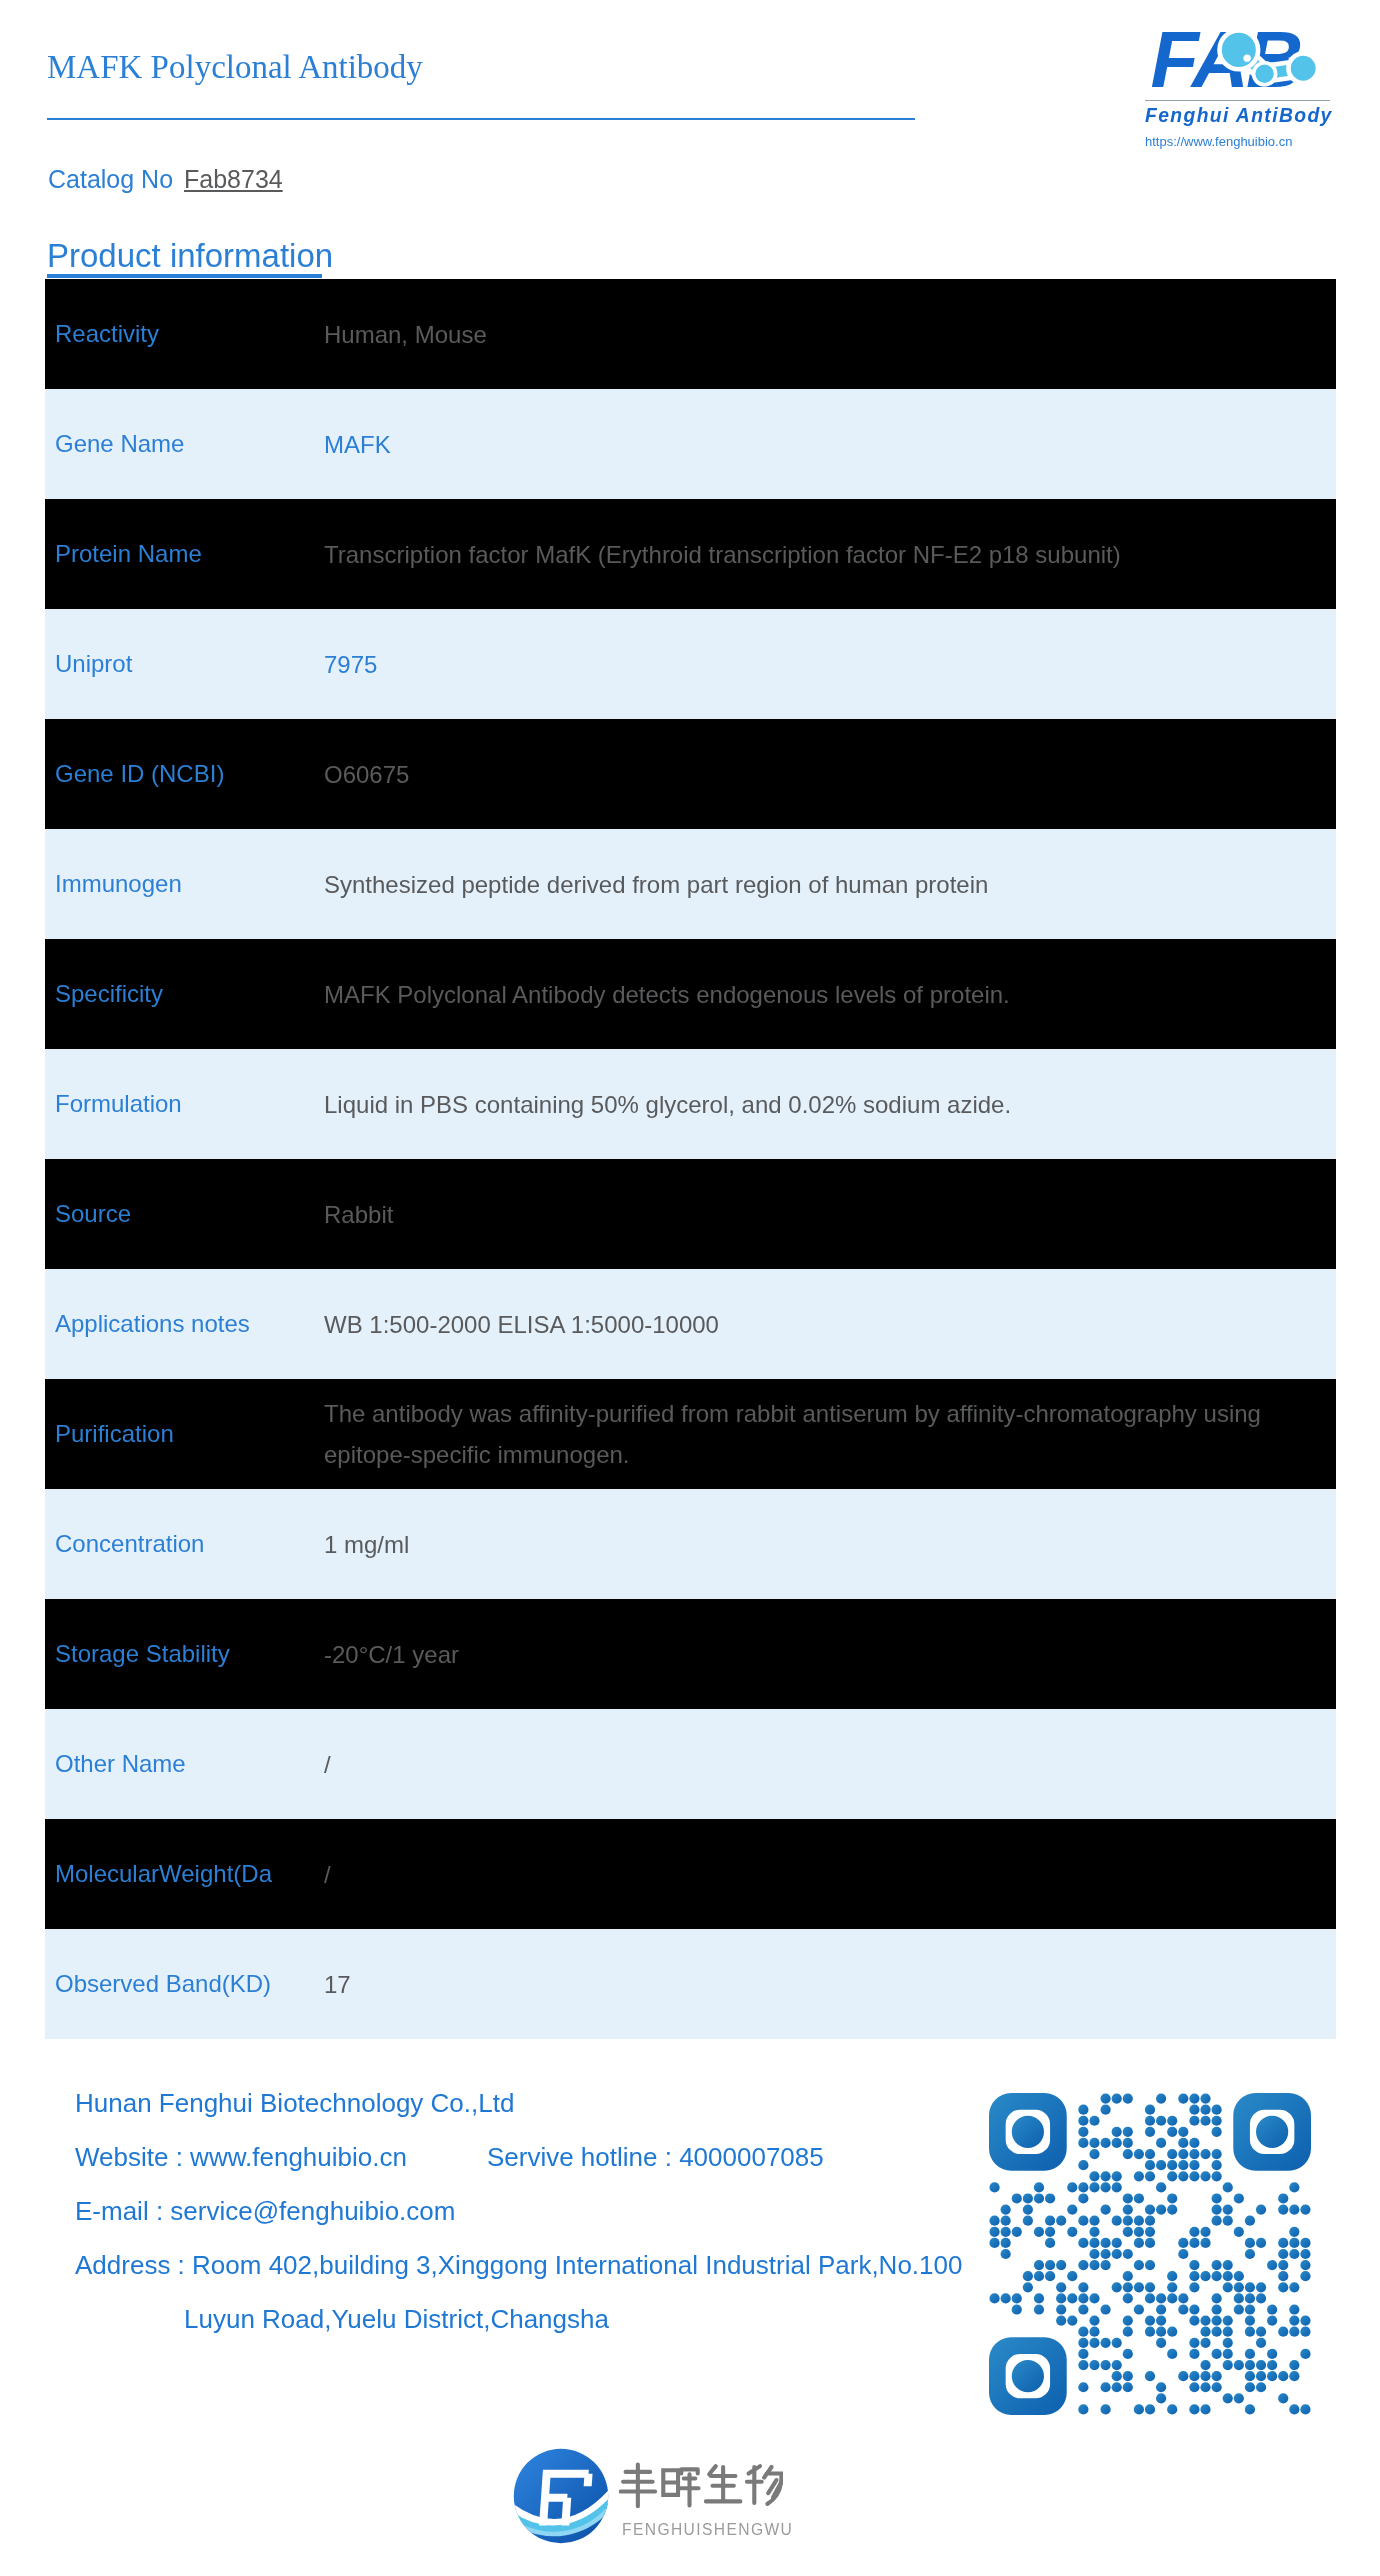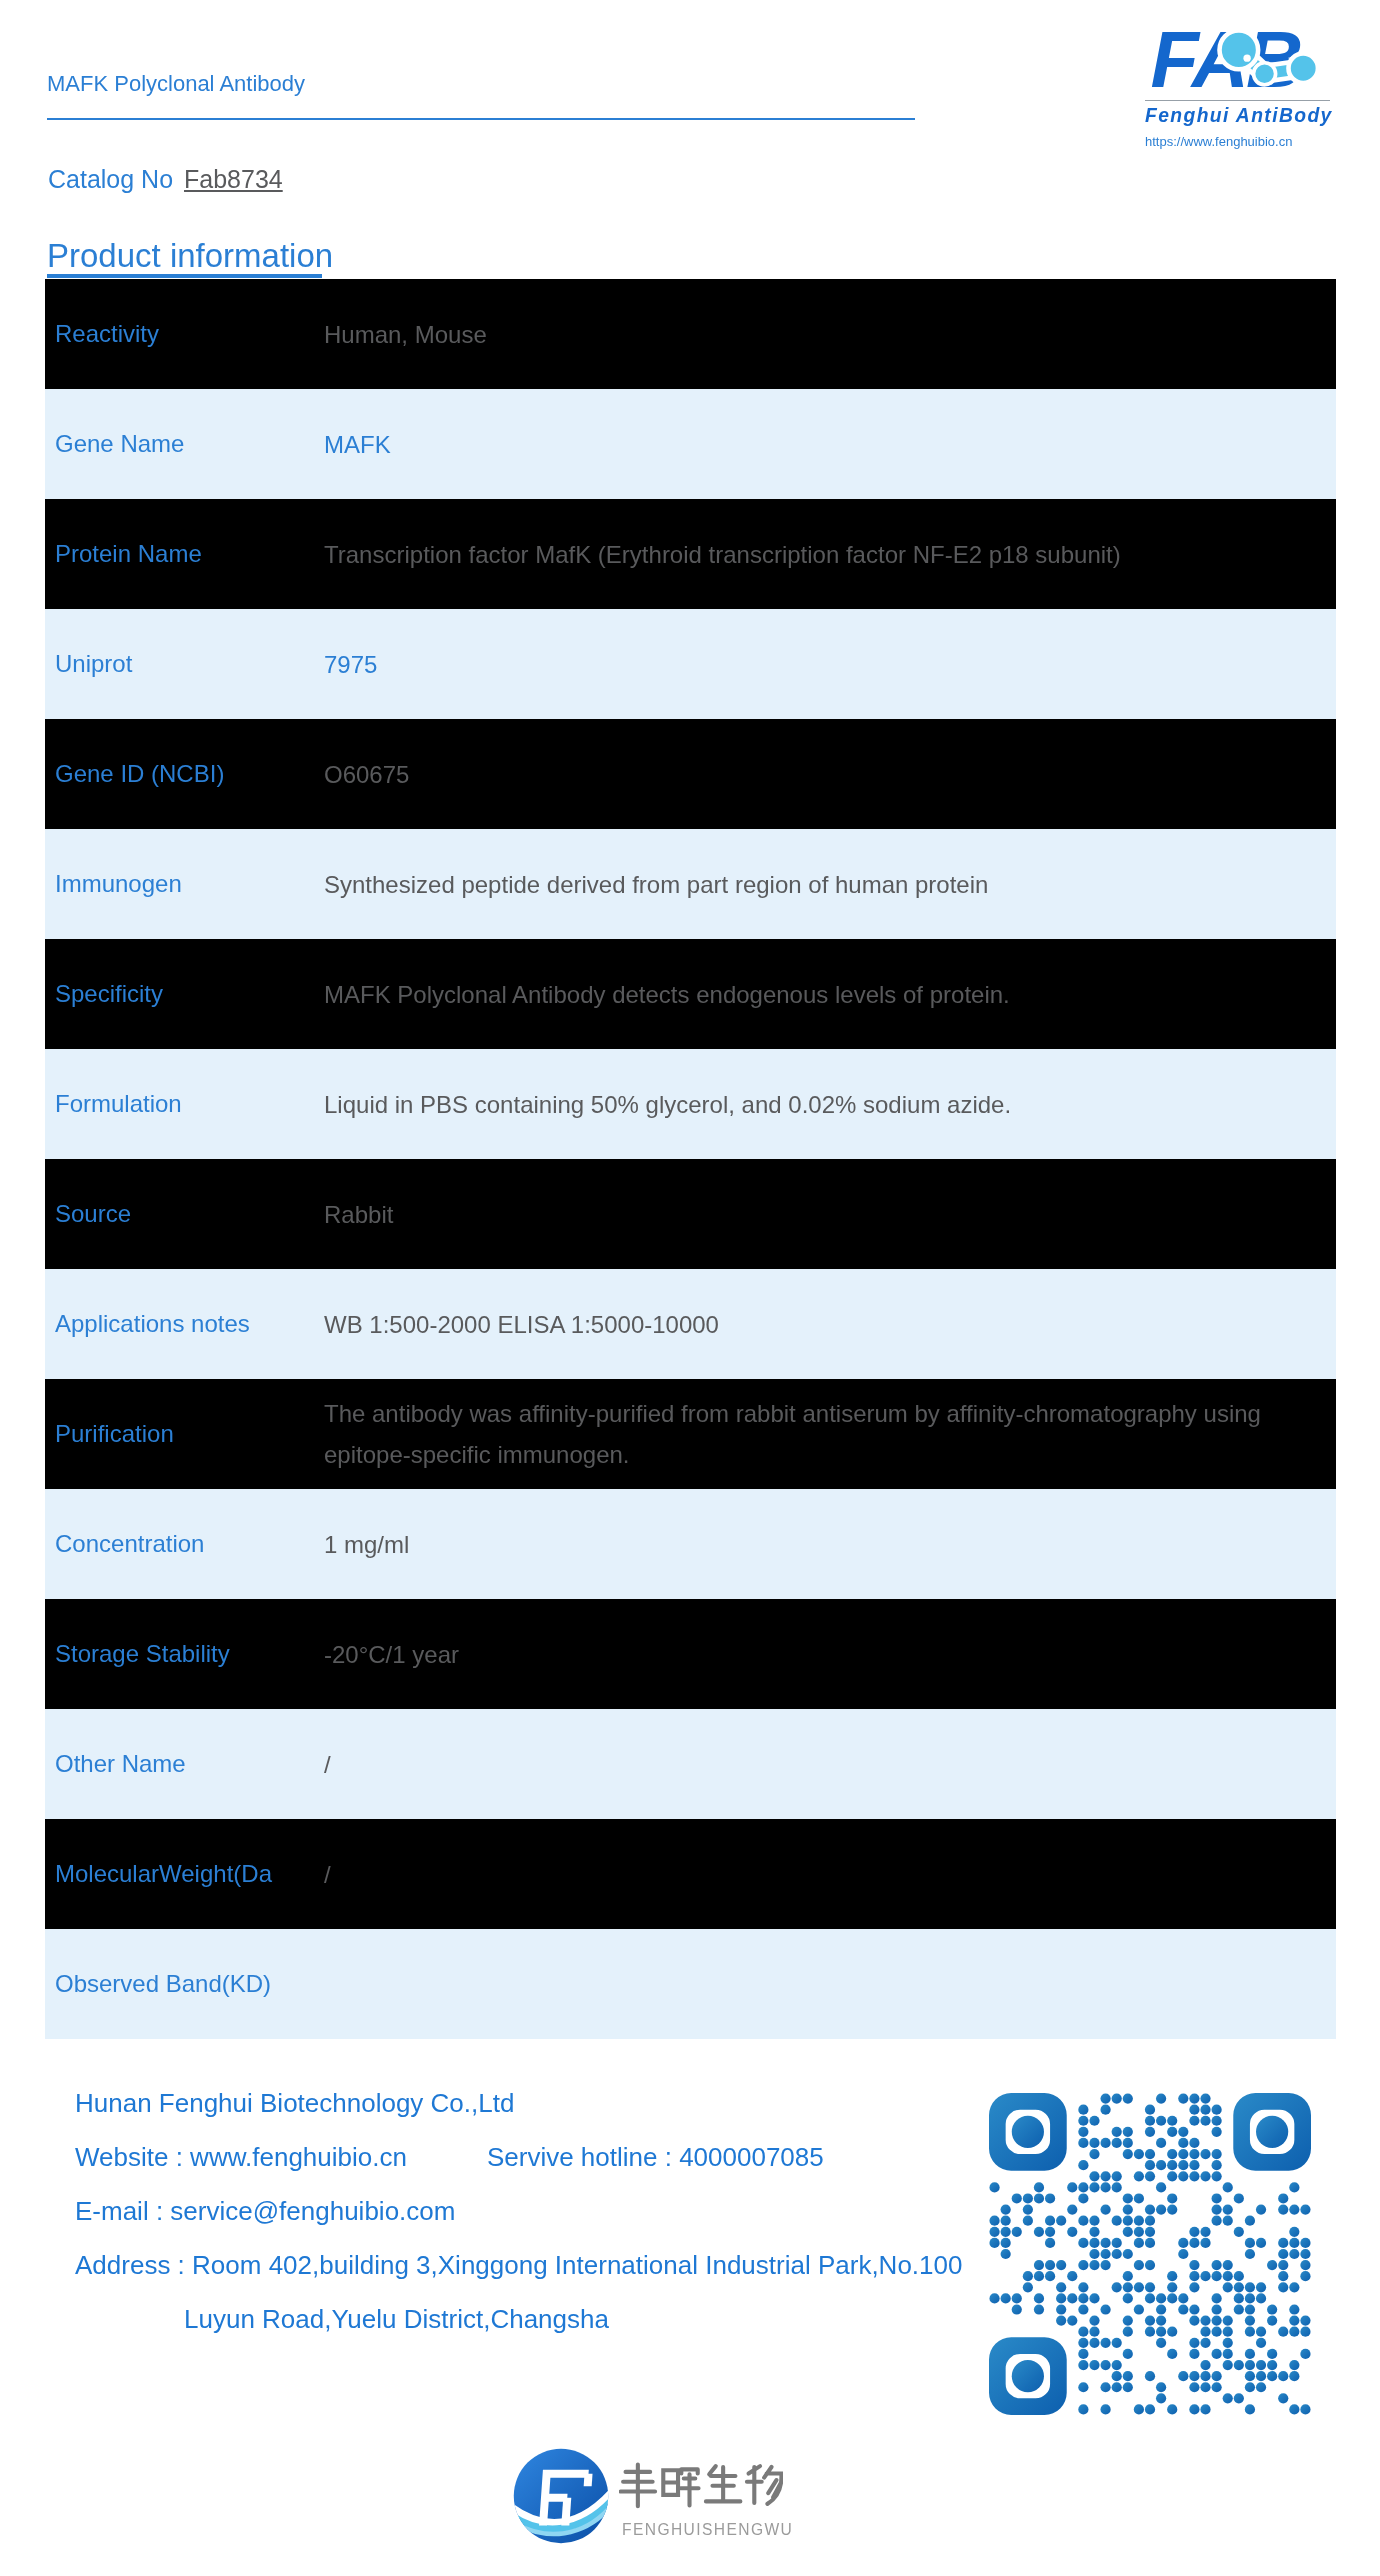--- a/index.html
+++ b/index.html
@@ -4,21 +4,21 @@
 <style>
   :root{
     --accent:#2b7fd4; --rowbg:#e4f1fb; --gray:#595a5c; --footer:#1e78d4;
     --logoblue:#1566cc; --logolight:#54c3ea;
   }
   *{box-sizing:border-box;}
   html,body{margin:0;padding:0;background:#ffffff;}
   .page{position:relative;width:1380px;height:2576px;background:#fff;overflow:hidden;
         font-family:"Liberation Sans","DejaVu Sans",sans-serif;}
 
-  .title{position:absolute;left:47px;top:64px;font-size:22px;line-height:39px;color:var(--accent);}
+  .title{position:absolute;left:47px;top:48px;font-size:33px;line-height:39px;color:var(--accent);font-family:Liberation Serif, serif;}
   .title-rule{position:absolute;left:47px;top:118px;width:868px;height:1.8px;background:var(--accent);}
 
   .fab-block{position:absolute;left:1145px;top:24px;width:195px;}
   .fab-svg{display:block;width:195px;height:72px;}
   .fab-rule{width:185px;height:1.8px;background:#97a0a8;margin-top:3.7px;}
   .fab-brand{margin-top:3.7px;font-size:19.3px;font-weight:bold;font-style:italic;
              letter-spacing:1.4px;color:#1467cd;}
   .fab-url{margin-top:6.4px;font-size:13px;color:var(--accent);}
 
   .catalog{position:absolute;left:48px;top:165px;font-size:25px;color:var(--accent);}
@@ -152,20 +152,21 @@
       <div class="value">/</div>
     </div>
 
     <div class="row">
       <div class="label">MolecularWeight(Da</div>
       <div class="value">/</div>
     </div>
 
     <div class="row alt">
       <div class="label">Observed Band(KD)</div>
+      <div class="value">17</div>
     </div>
   </div>
 
   <div class="footer">
     <div class="f-line"><span>Hunan Fenghui Biotechnology Co.,Ltd</span></div>
     <div class="f-line">
       <span>Website : www.fenghuibio.cn</span><span class="hotline">Servive hotline : 4000007085</span>
     </div>
     <div class="f-line"><span>E-mail : service@fenghuibio.com</span></div>
     <div class="f-line"><span>Address : Room 402,building 3,Xinggong International Industrial Park,No.100</span></div>

